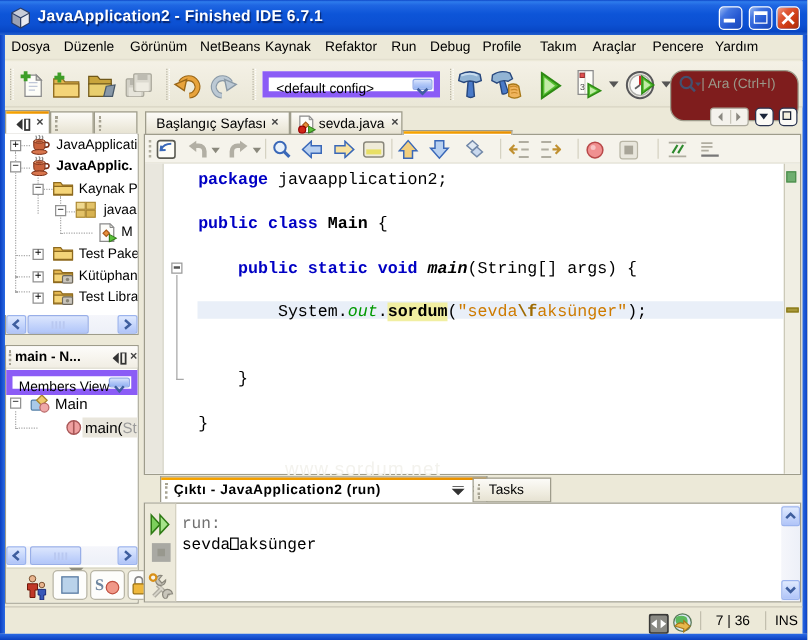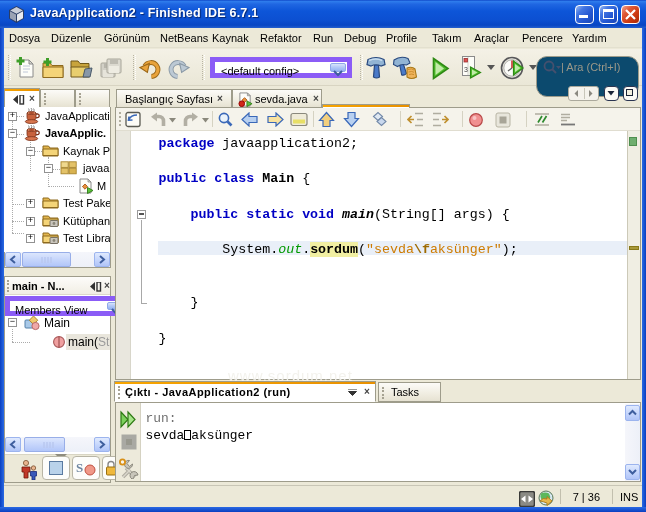--- a/index.html
+++ b/index.html
@@ -213,21 +213,21 @@
 
 <div class="a field" style="left:210px;top:57px;width:142px;height:21px">
   <div style="position:absolute;left:6px;top:3px;font-size:11px">&lt;default config&gt;</div>
   <div class="dropbtn">
       <svg width="14" height="17">
         <path d="M3 7 L7 11 L11 7" fill="none" stroke="#3E5E9E" stroke-width="2"></path>
       </svg>
     </div>
 </div>
 
-<div class="a" style="left:536px;top:56px;width:103px;height:41px;background:#0c4a6e;border:1px solid #9E9C8B;border-radius:11px">
+<div class="a" style="left:536px;top:56px;width:103px;height:41px;background:#7f1d1d;border:1px solid #9E9C8B;border-radius:11px">
   <svg width="22" height="21" style="position:absolute;left:4px;top:1px">
       <circle cx="8" cy="8" r="4.5" fill="none" stroke="#44506E" stroke-width="1.8"></circle>
       <path d="M11 11 L15 15" stroke="#44506E" stroke-width="2"></path>
       <path d="M15 8 l5 0 -2.5 3 z" fill="#44506E"></path>
     </svg>
   <div style="position:absolute;left:24px;top:4px;color:#9B9889">| Ara (Ctrl+I)</div>
 </div>
 
 <div class="a tab active" style="left:4px;top:88px;width:36px;height:20px">
   <div class="orangetop"></div>
@@ -323,21 +323,21 @@
 <div class="a" style="left:5px;top:277px;width:105px;height:18px;background:linear-gradient(180deg,#FDFCFA,#F1EEE4);border-bottom:1px solid #DCD9CA">
   <div class="tdots" style="left:2px;top:3px;height:12px;border-left:2px dotted #A6A292"></div>
   <div style="position:absolute;left:7px;top:3px;font-weight:bold">main - N...</div>
   <svg width="12" height="10" style="position:absolute;left:85px;top:5px">
       <path d="M5 0 L0 4.5 L5 9 Z" fill="#333"></path>
       <rect x="7" y="0" width="3.5" height="9" fill="none" stroke="#333" stroke-width="1.4"></rect>
     </svg>
   <div class="tclose" style="left:99px;top:3px">×</div>
 </div>
 
-<div class="a field" style="left:5px;top:296px;width:125px;height:20px">
+<div class="a field" style="left:5px;top:296px;width:105px;height:20px">
   <div style="position:absolute;left:5px;top:3px">Members View</div>
   <div class="dropbtn" style="width:17px">
       <svg width="15" height="16">
         <path d="M4 6 L7.5 10 L11 6" fill="none" stroke="#3E5E9E" stroke-width="2"></path>
       </svg>
     </div>
 </div>
 
 <div class="a" style="left:5px;top:316px;width:105px;height:122px;background:#fff;overflow:hidden">
   <div class="a" style="left:61px;top:18px;width:44px;height:16px;background:#E9E6DC"></div>
@@ -535,21 +535,21 @@
 
     <span class="kw">public static void</span> <b><i>main</i></b>(String[] args) {
 
         System.<span style="color:#009900"><i>out</i></span>.<span style="background:#F1EFA2;font-weight:bold">sordum</span>(<span class="str">"sevda</span><span class="esc">\f</span><span class="str">aksünger"</span>);
 
 
     }
 
 }</pre>
 
-<div class="a tab active" style="left:114px;top:381px;width:262px;height:21px">
+<div class="a tab active" style="left:128px;top:381px;width:262px;height:21px">
   <div class="orangetop"></div>
   <div class="tdots" style="left:3px;top:4px;height:13px;border-left:2px dotted #A6A292"></div>
   <div style="position:absolute;left:10px;top:4px;font-weight:bold;white-space:nowrap;letter-spacing:.45px">Çıktı - JavaApplication2 (run)</div>
   <svg class="a" style="left:232px;top:7px" width="11" height="9">
       <path d="M1 0 h9 M1.5 2.5 h8 l-4 4 z" stroke="#333" fill="#333"></path>
     </svg>
   <div class="tclose" style="left:249px;top:4px">×</div>
 </div>
 <div class="a tab" style="left:378px;top:382px;width:63px;height:20px">
   <div class="tdots" style="left:3px;top:4px;height:12px;border-left:2px dotted #A6A292"></div>

